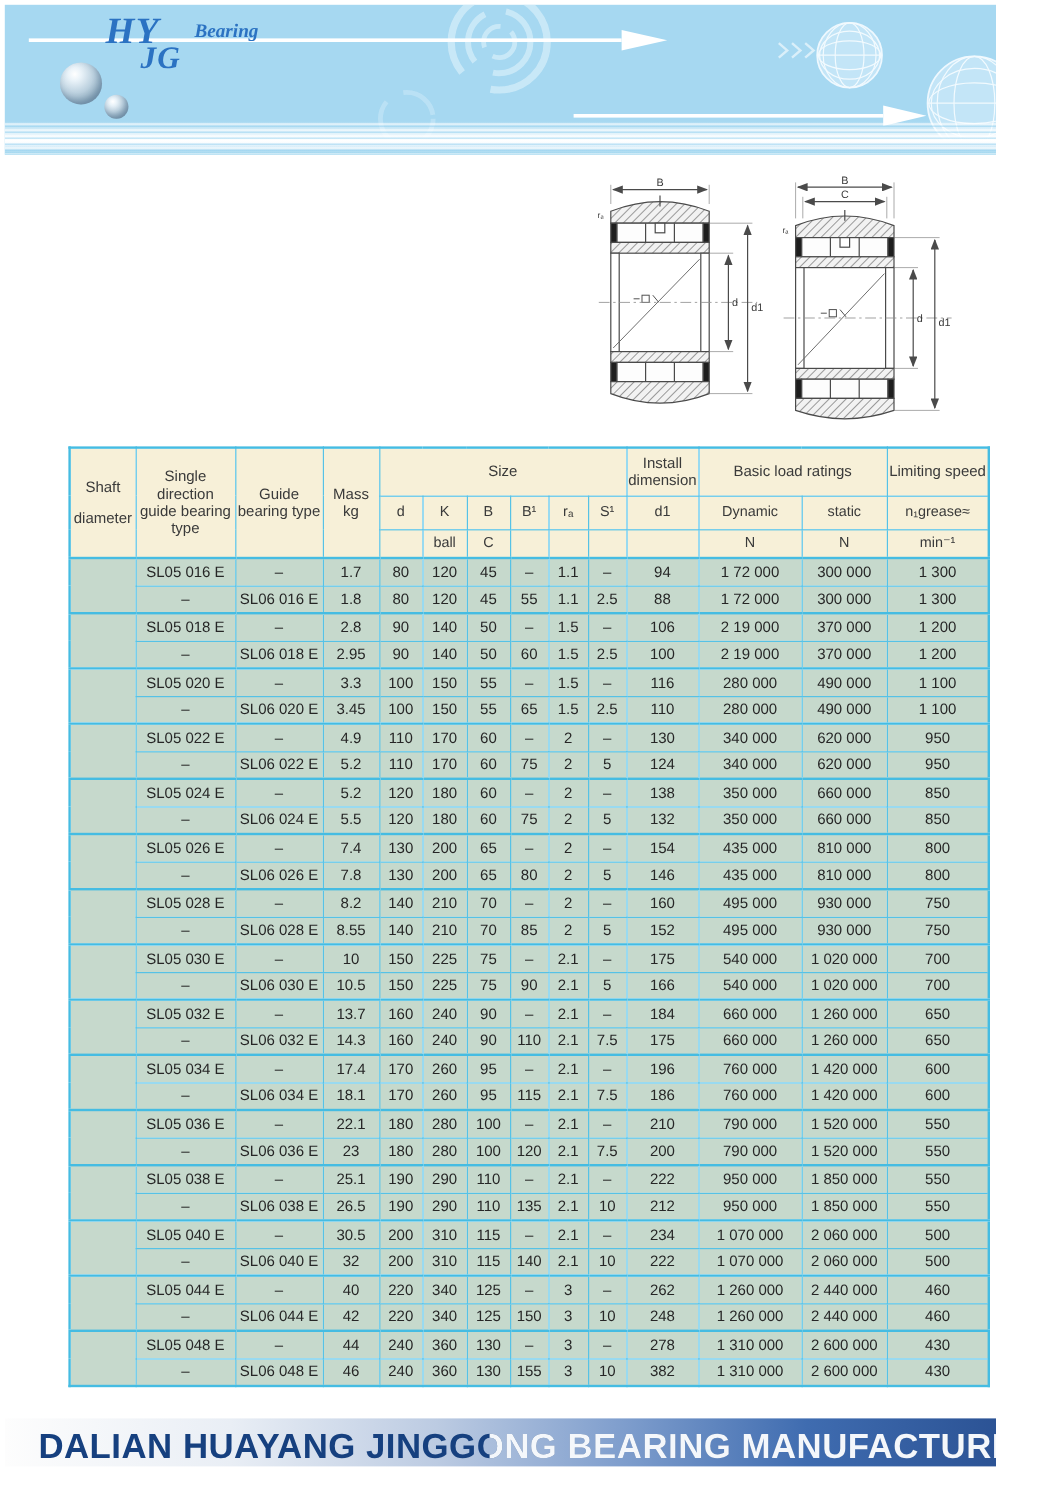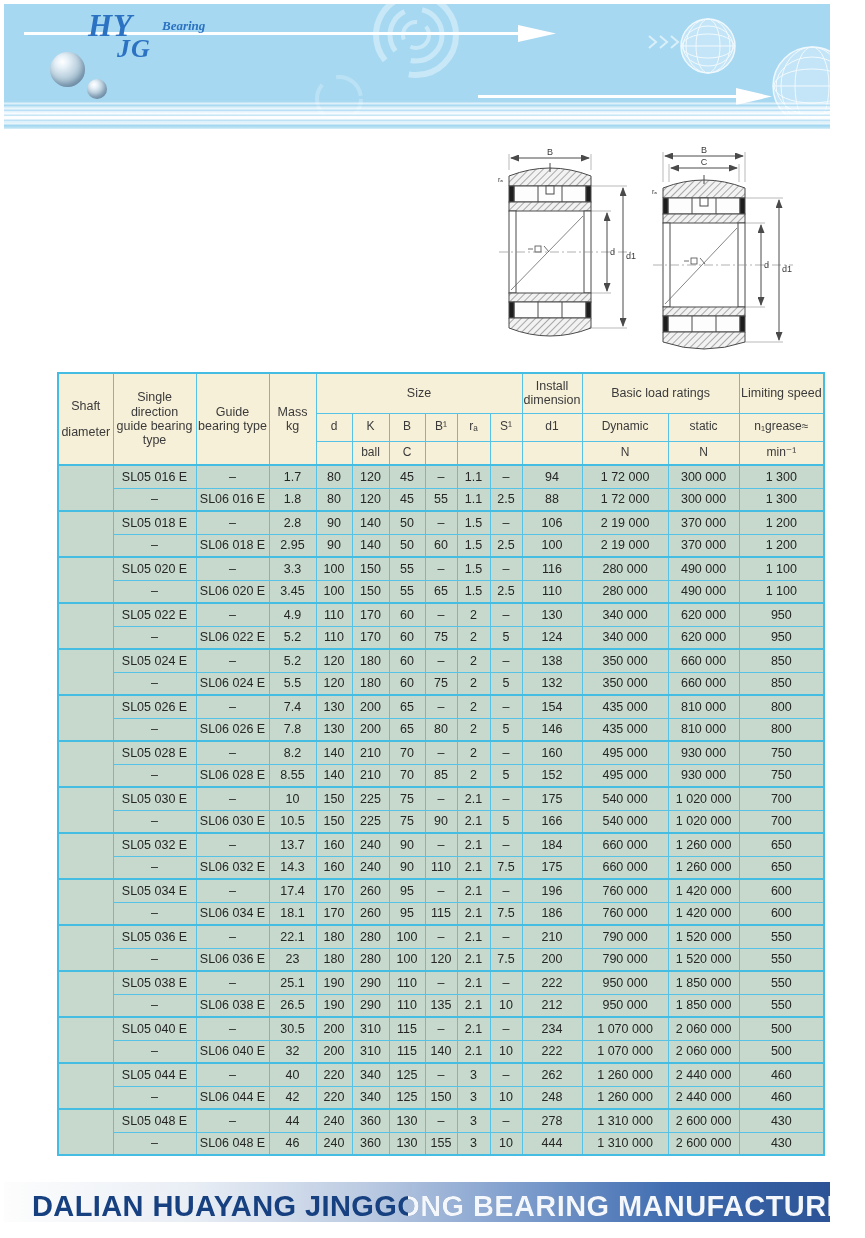--- a/index.html
+++ b/index.html
@@ -12,21 +12,21 @@
   .banner-stripes { position:absolute; left:0; right:0; bottom:0; height:28px;
             background:
               repeating-linear-gradient(180deg, rgba(255,255,255,0) 0 1px, rgba(255,255,255,.55) 2px 3px, rgba(140,205,238,.45) 4px 5px),
               linear-gradient(180deg, rgba(255,255,255,0) 0%, rgba(255,255,255,.75) 40%, #ffffff 58%, #e2f2fb 72%, #b9e0f3 88%, #8ccfec 100%); }
   .banner-deco { position:absolute; left:0; top:0; }
   .logo { position:absolute; left:84px; top:4px; width:150px; height:70px;
           color:#2b72c2; font-family:"Liberation Serif","DejaVu Serif",serif;
           font-style:italic; font-weight:bold; }
   .logo .l1 { position:absolute; left:0; top:0; font-size:31px; letter-spacing:1px; }
   .logo .l2 { position:absolute; left:29px; top:26px; font-size:26px; letter-spacing:1px; }
-  .logo .l3 { position:absolute; left:74px; top:10px; font-size:13px; font-weight:bold; }
+  .logo .l3 { position:absolute; left:74px; top:10px; font-size:16px; font-weight:bold; }
   .banner-title { position:absolute; left:196px; top:30px; width:570px;
           font-family:"DejaVu Serif","Liberation Serif",serif; font-weight:bold;
           font-size:48px; letter-spacing:9px; color:#0b0b0b; white-space:nowrap; }
   .bubble { position:absolute; border-radius:50%;
           background:radial-gradient(circle at 35% 28%, #ffffff 0%, #eaf3f9 16%, #bcd1df 46%, #8ba8bc 74%, #7692a8 100%);
           box-shadow:inset -2px -3px 5px rgba(80,110,140,.45); }
   .bubble-big   { left:46px; top:48px; width:35px; height:35px; }
   .bubble-small { left:83px; top:75px; width:20px; height:20px; }
 
   
@@ -739,21 +739,21 @@
           <tr>
             <td>–</td>
             <td>SL06 048 E</td>
             <td>46</td>
             <td>240</td>
             <td>360</td>
             <td>130</td>
             <td>155</td>
             <td>3</td>
             <td>10</td>
-            <td>444</td>
+            <td>382</td>
             <td>1 310 000</td>
             <td>2 600 000</td>
             <td>430</td>
           </tr>
         </tbody>
     </table>
   </div>
 
   <div class="footer-bar">
     <div class="footer-text">

